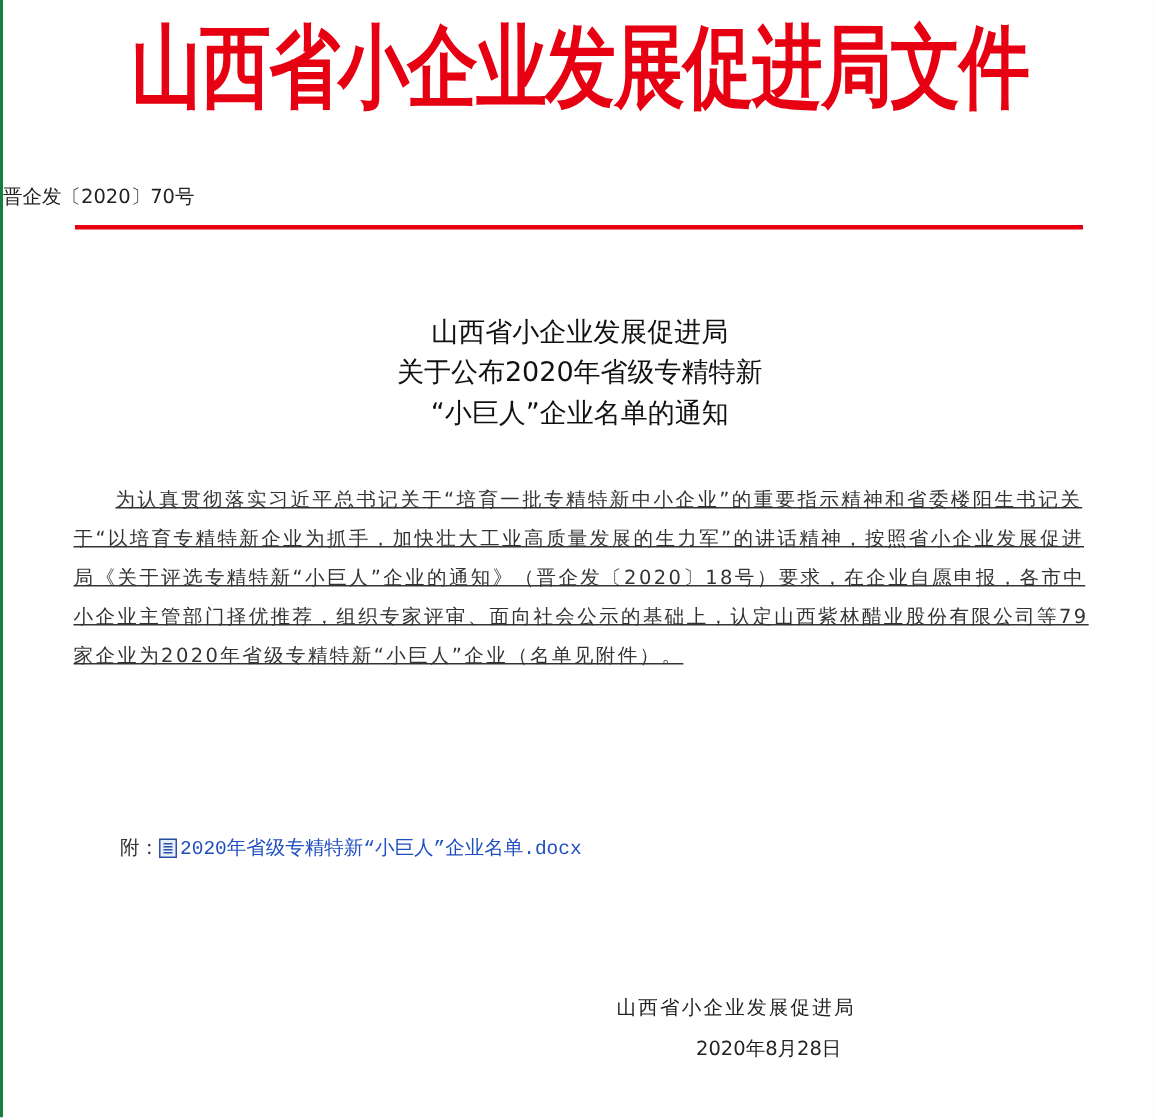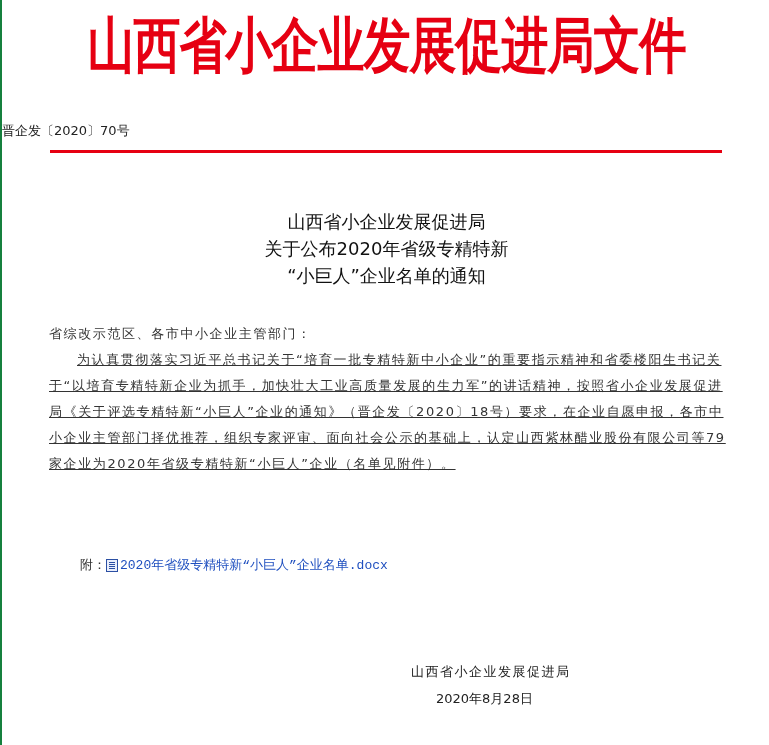--- a/index.html
+++ b/index.html
@@ -21,38 +21,37 @@
             line-height: 26px; letter-spacing: 1.6px; color: #333; }
     .body p { margin: 0; }
     .body .indent { text-indent: 28px; text-decoration: underline; }
     .attach { position: absolute; left: 78px; top: 556px; font-size: 13px; color: #333; display: flex; align-items: center; }
     .attach a { color: #1f4fbf; text-decoration: none; display: inline-flex; align-items: center; font-family: Liberation Mono, monospace; }
     .doc-icon { display: inline-block; width: 10px; height: 11px; border: 1px solid #2b4fa3;
                 margin-right: 2px; position: relative; background: #e9eefb; }
     .doc-icon::before { content: ""; position: absolute; left: 2px; top: 2px; width: 6px; height: 1px; background: #2b4fa3;
                         box-shadow: 0 2px 0 #2b4fa3, 0 4px 0 #2b4fa3, 0 6px 0 #2b4fa3; }
     .signer { position: absolute; left: 409px; top: 663px; font-size: 13px; letter-spacing: 1.5px; color: #222; }
-    .date { position: absolute; left: 434px; top: 690px; font-size: 13px; color: #222; }
+    .date { position: absolute; left: 462px; top: 690px; font-size: 13px; color: #222; }
   </style>
 </head>
 <body>
 
 <div class="page">
   <div class="masthead">山西省小企业发展促进局文件</div>
   <div class="docno">晋企发〔2020〕70号</div>
   <div class="redline"></div>
 
   <div class="title">
     <div>山西省小企业发展促进局</div>
     <div>关于公布2020年省级专精特新</div>
     <div>“小巨人”企业名单的通知</div>
   </div>
 
   <div class="body">
-    <p>省综改示范区、各市中小企业主管部门：</p>
     <p class="indent">为认真贯彻落实习近平总书记关于“培育一批专精特新中小企业”的重要指示精神和省委楼阳生书记关于“以培育专精特新企业为抓手，加快壮大工业高质量发展的生力军”的讲话精神，按照省小企业发展促进局《关于评选专精特新“小巨人”企业的通知》（晋企发〔2020〕18号）要求，在企业自愿申报，各市中小企业主管部门择优推荐，组织专家评审、面向社会公示的基础上，认定山西紫林醋业股份有限公司等79家企业为2020年省级专精特新“小巨人”企业（名单见附件）。</p>
   </div>
 
   <div class="attach">
     <span>附：</span>
     <a>
       <span class="doc-icon"></span>
       <span>2020年省级专精特新“小巨人”企业名单.docx</span>
     </a>
   </div>

